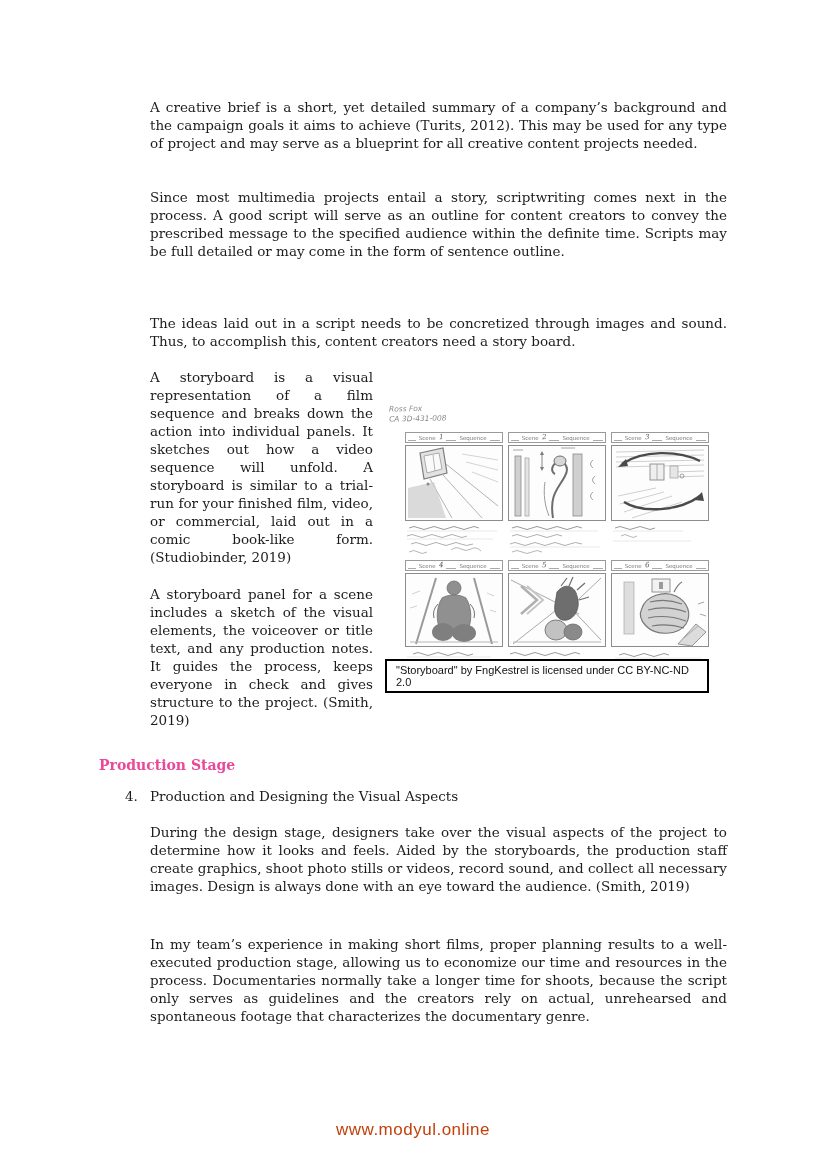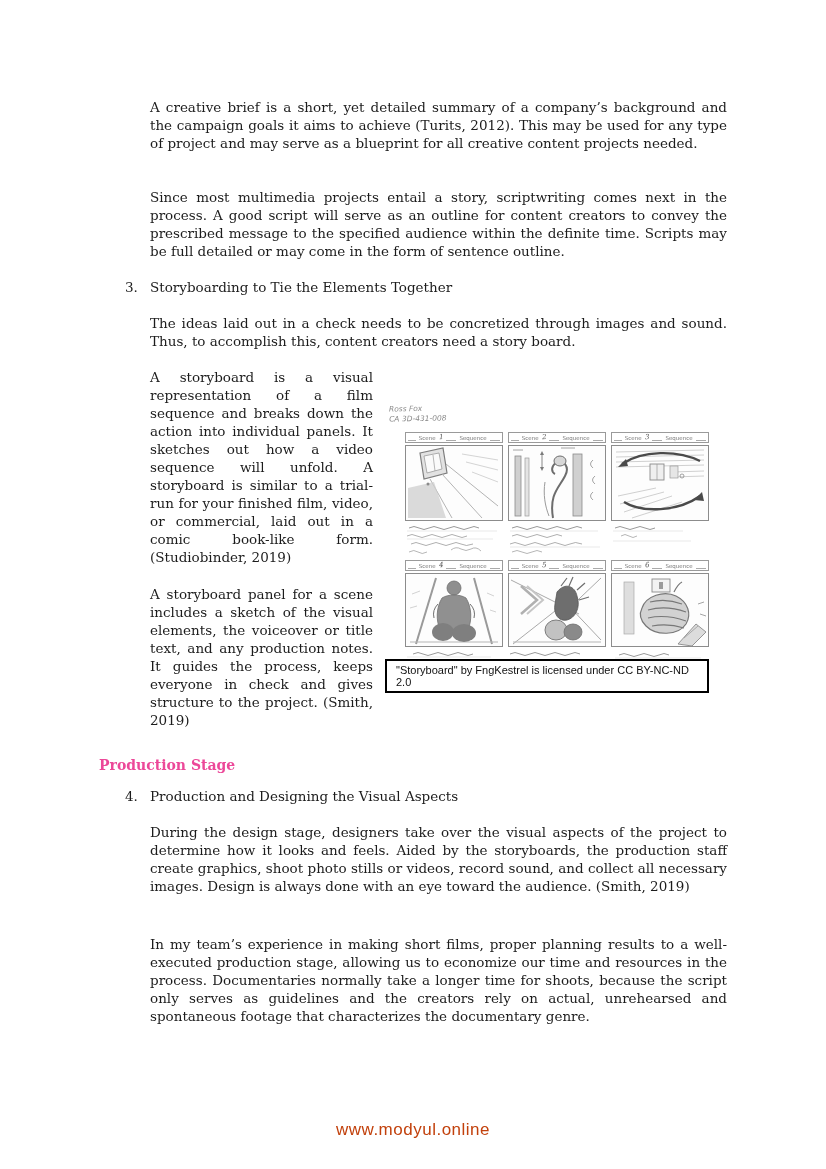--- a/index.html
+++ b/index.html
@@ -79,25 +79,22 @@
   svg{display:block;}
 </style>
 </head>
 <body>
 
 <div class="page">
 
   <p id="p1" class="body-par">A creative brief is a short, yet detailed summary of a company’s background and the campaign goals it aims to achieve (Turits, 2012). This may be used for any type of project and may serve as a blueprint for all creative content projects needed.</p>
   <p id="p2" class="body-par">Since most multimedia projects entail a story, scriptwriting comes next in the process. A good script will serve as an outline for content creators to convey the prescribed message to the specified audience within the definite time. Scripts may be full detailed or may come in the form of sentence outline.</p>
 
-  <div id="item3" class="list-item">
-    <span class="num">3.</span><span>Storyboarding to Tie the Elements Together</span>
-  </div>
-
-  <p id="p3" class="body-par">The ideas laid out in a check needs to be concretized through images and sound. Thus, to accomplish this, content creators need a story board.</p>
+
+  <p id="p3" class="body-par">The ideas laid out in a script needs to be concretized through images and sound. Thus, to accomplish this, content creators need a story board.</p>
 
   <div class="col-left">
     <p>A storyboard is a visual representation of a film sequence and breaks down the action into individual panels. It sketches out how a video sequence will unfold. A storyboard is similar to a trial-run for your finished film, video, or commercial, laid out in a comic book-like form. (Studiobinder, 2019)</p>
     <p>A storyboard panel for a scene includes a sketch of the visual elements, the voiceover or title text, and any production notes. It guides the process, keeps everyone in check and gives structure to the project. (Smith, 2019)</p>
   </div>
 
   <div class="storyboard">
 
     <div class="sb-handwriting">
       <div>Ross Fox</div>

